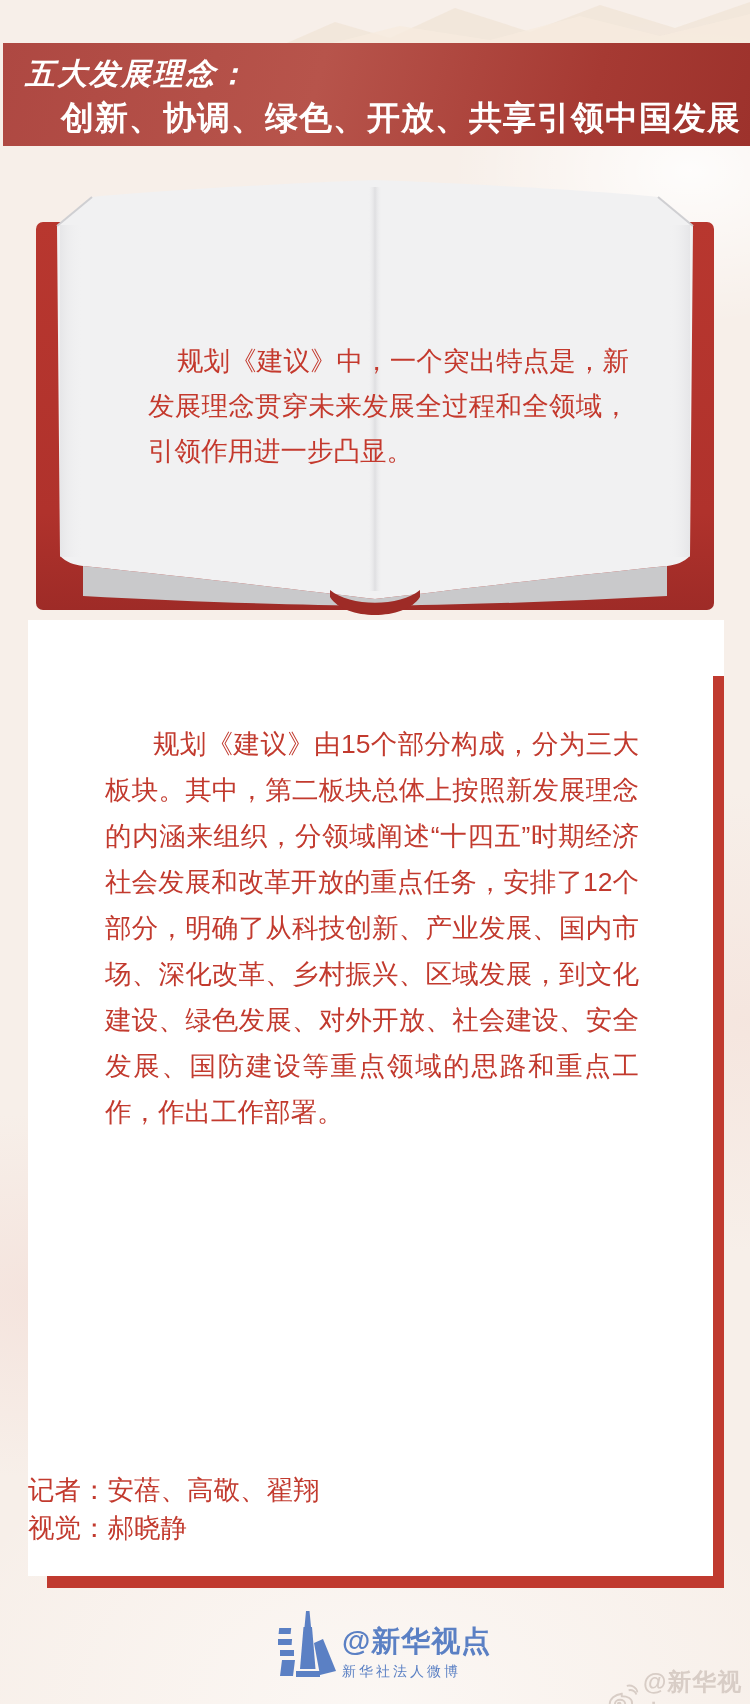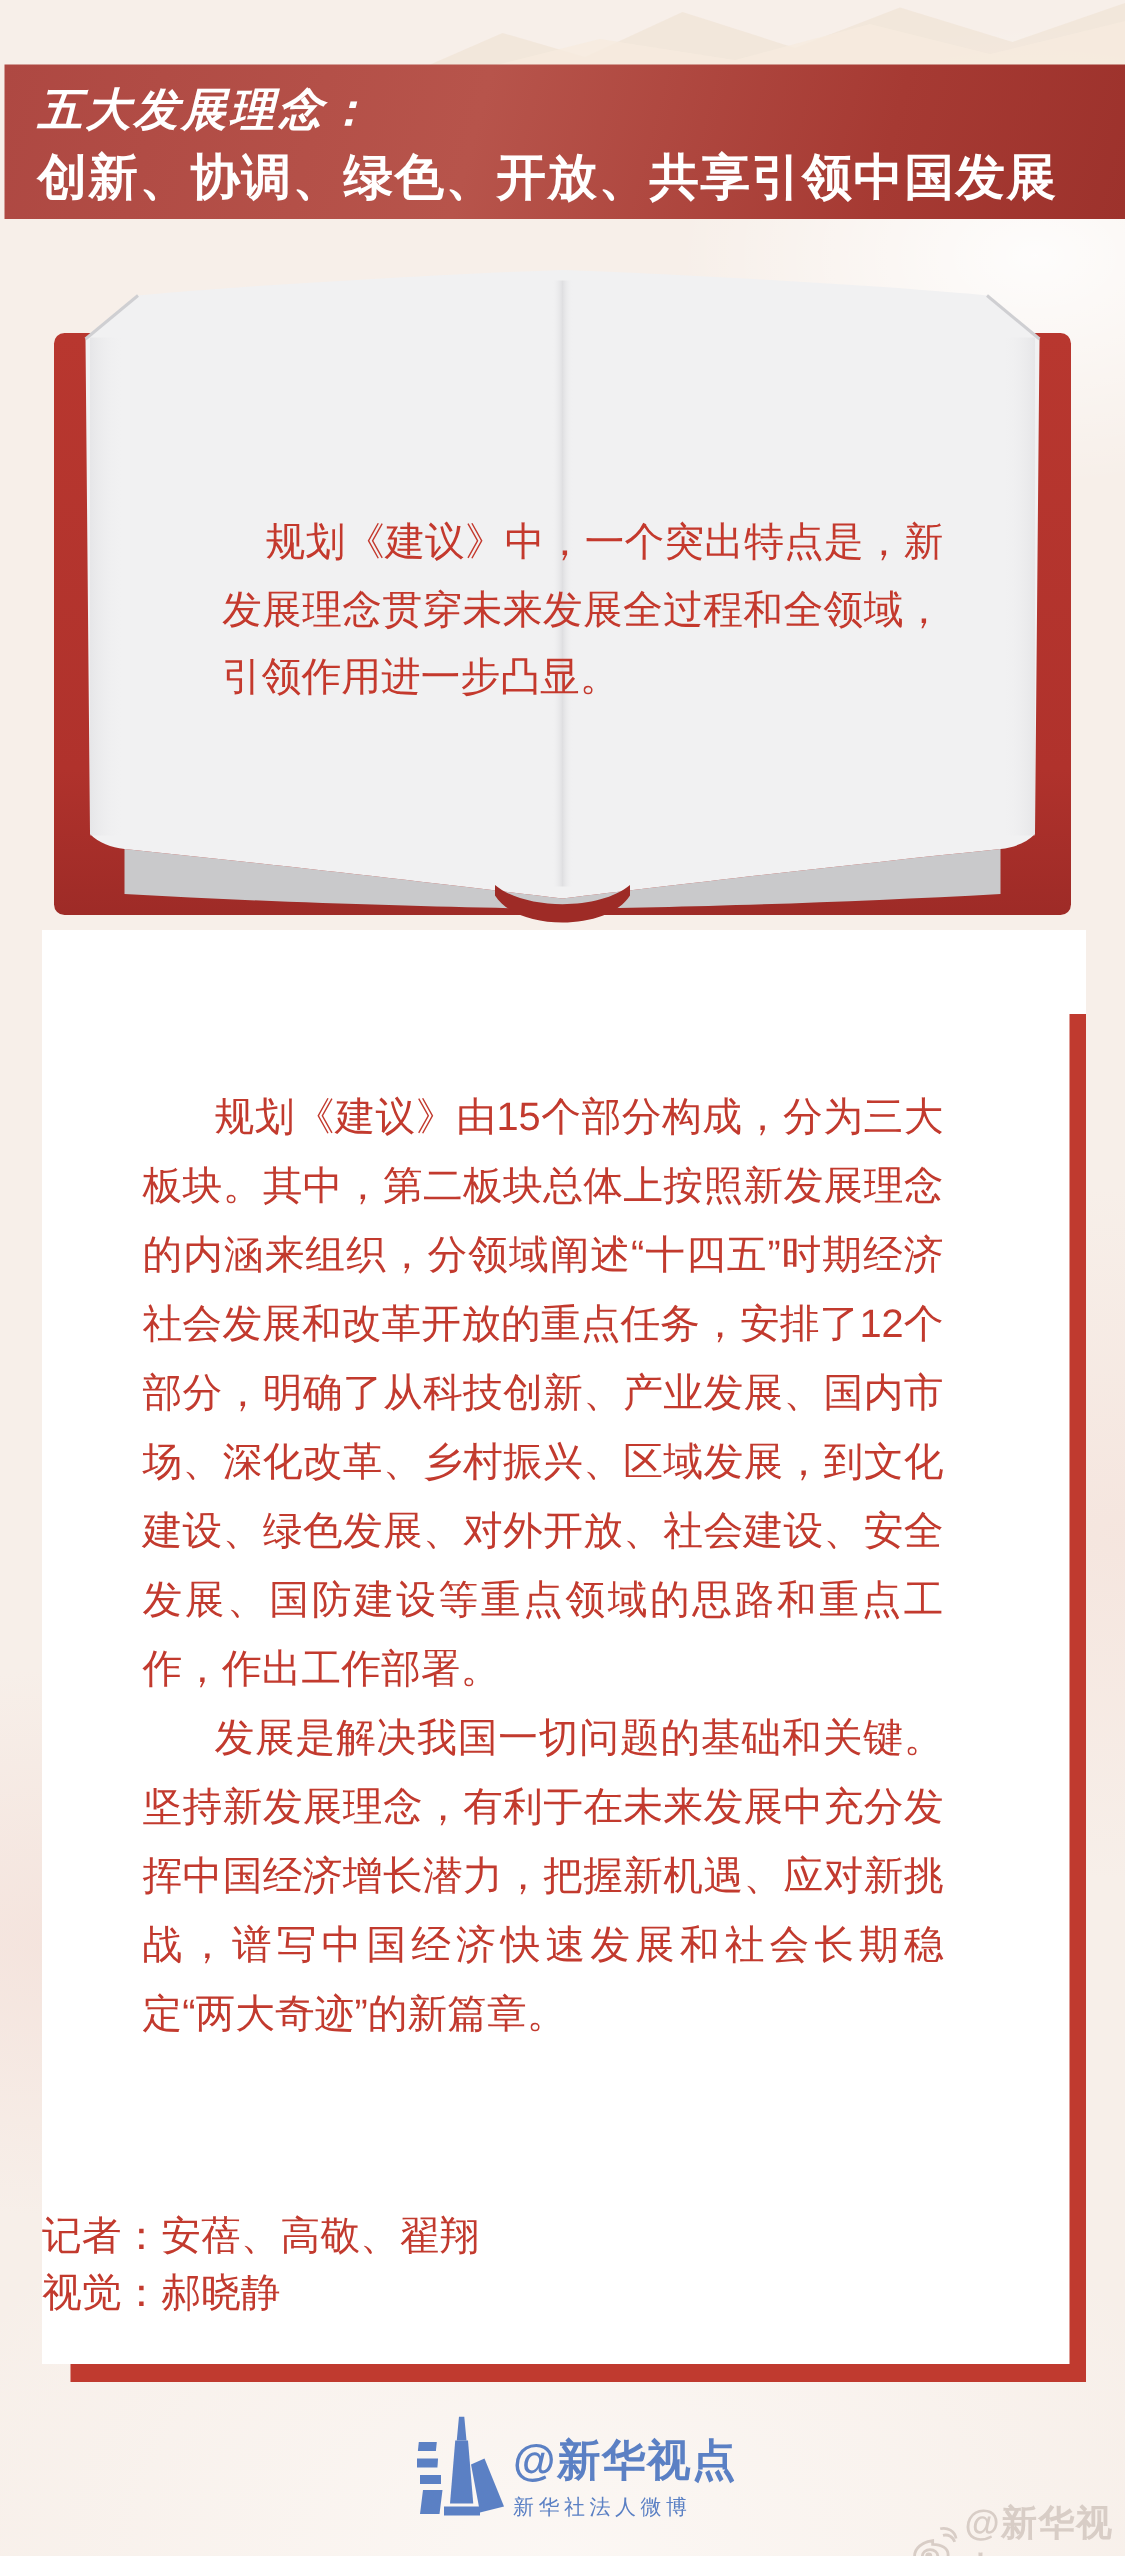--- a/index.html
+++ b/index.html
@@ -19,34 +19,34 @@
   }
   
   .mountains{position:absolute;top:0;right:0;width:470px;height:46px;}
   
   .banner{
     position:absolute;left:3px;top:43px;right:0;height:103px;
     background:linear-gradient(105deg,#ae4842 0%,#b7544b 42%,#a63a33 78%,#9d322c 100%);
     color:#fff;box-sizing:border-box;padding:9px 0 0 22px;
   }
   .banner .l1{font-size:30px;font-weight:bold;line-height:43px;letter-spacing:2px;font-style:italic;}
-  .banner .l2{font-size:33px;font-weight:bold;line-height:46px;letter-spacing:1px;}
+  .banner .l2{font-size:33px;font-weight:bold;line-height:46px;letter-spacing:1px;margin-left:36px;}
   
   .book-svg{position:absolute;left:0;top:165px;width:750px;height:470px;}
   .book-quote{
     position:absolute;left:148px;top:339px;width:481px;margin:0;
     font-size:26.5px;line-height:45px;color:#c4392d;
     text-indent:29px;text-align:justify;font-family:Liberation Serif, serif;
   }
   
   .panel{
     position:absolute;left:28px;top:620px;width:696px;height:956px;
     background:#ffffff;overflow:hidden;
   }
-  .article-text{position:absolute;left:67px;top:101px;width:534px;}
+  .article-text{position:absolute;left:77px;top:101px;width:534px;}
   .article-text p{
     margin:0;font-size:26.5px;line-height:46px;color:#c23a2e;
     text-align:justify;text-indent:1.81em;
   }
   .credits{position:absolute;left:0;top:851px;width:100%;text-align:left;}
   .credits div{font-size:26.5px;line-height:38px;color:#c23a2e;}
   
   .side-bar{position:absolute;left:713px;top:676px;width:11px;height:912px;background:#c03a2f;}
   .bottom-bar{position:absolute;left:47px;top:1576px;width:677px;height:12px;background:#c03a2f;}
   
@@ -118,21 +118,20 @@
     <rect x="368" y="22" width="14" height="404" fill="url(#creaseGrad)" opacity="0.7"></rect>
 
     <path d="M330,432 C345,456 405,456 420,432 L420,425 C400,442 350,442 330,425 Z" fill="#9e2b26"></path>
   </svg>
 
   <p class="book-quote">规划《建议》中，一个突出特点是，新发展理念贯穿未来发展全过程和全领域，引领作用进一步凸显。</p>
 
   <section class="panel">
     <div class="article-text">
       <p>规划《建议》由15个部分构成，分为三大板块。其中，第二板块总体上按照新发展理念的内涵来组织，分领域阐述“十四五”时期经济社会发展和改革开放的重点任务，安排了12个部分，明确了从科技创新、产业发展、国内市场、深化改革、乡村振兴、区域发展，到文化建设、绿色发展、对外开放、社会建设、安全发展、国防建设等重点领域的思路和重点工作，作出工作部署。</p>
-      <p>发展是解决我国一切问题的基础和关键。坚持新发展理念，有利于在未来发展中充分发挥中国经济增长潜力，把握新机遇、应对新挑战，谱写中国经济快速发展和社会长期稳定“两大奇迹”的新篇章。</p>
     </div>
     <div class="credits">
       <div>记者：安蓓、高敬、翟翔</div>
       <div>视觉：郝晓静</div>
     </div>
   </section>
 
   <div class="side-bar"></div>
   <div class="bottom-bar"></div>
 

